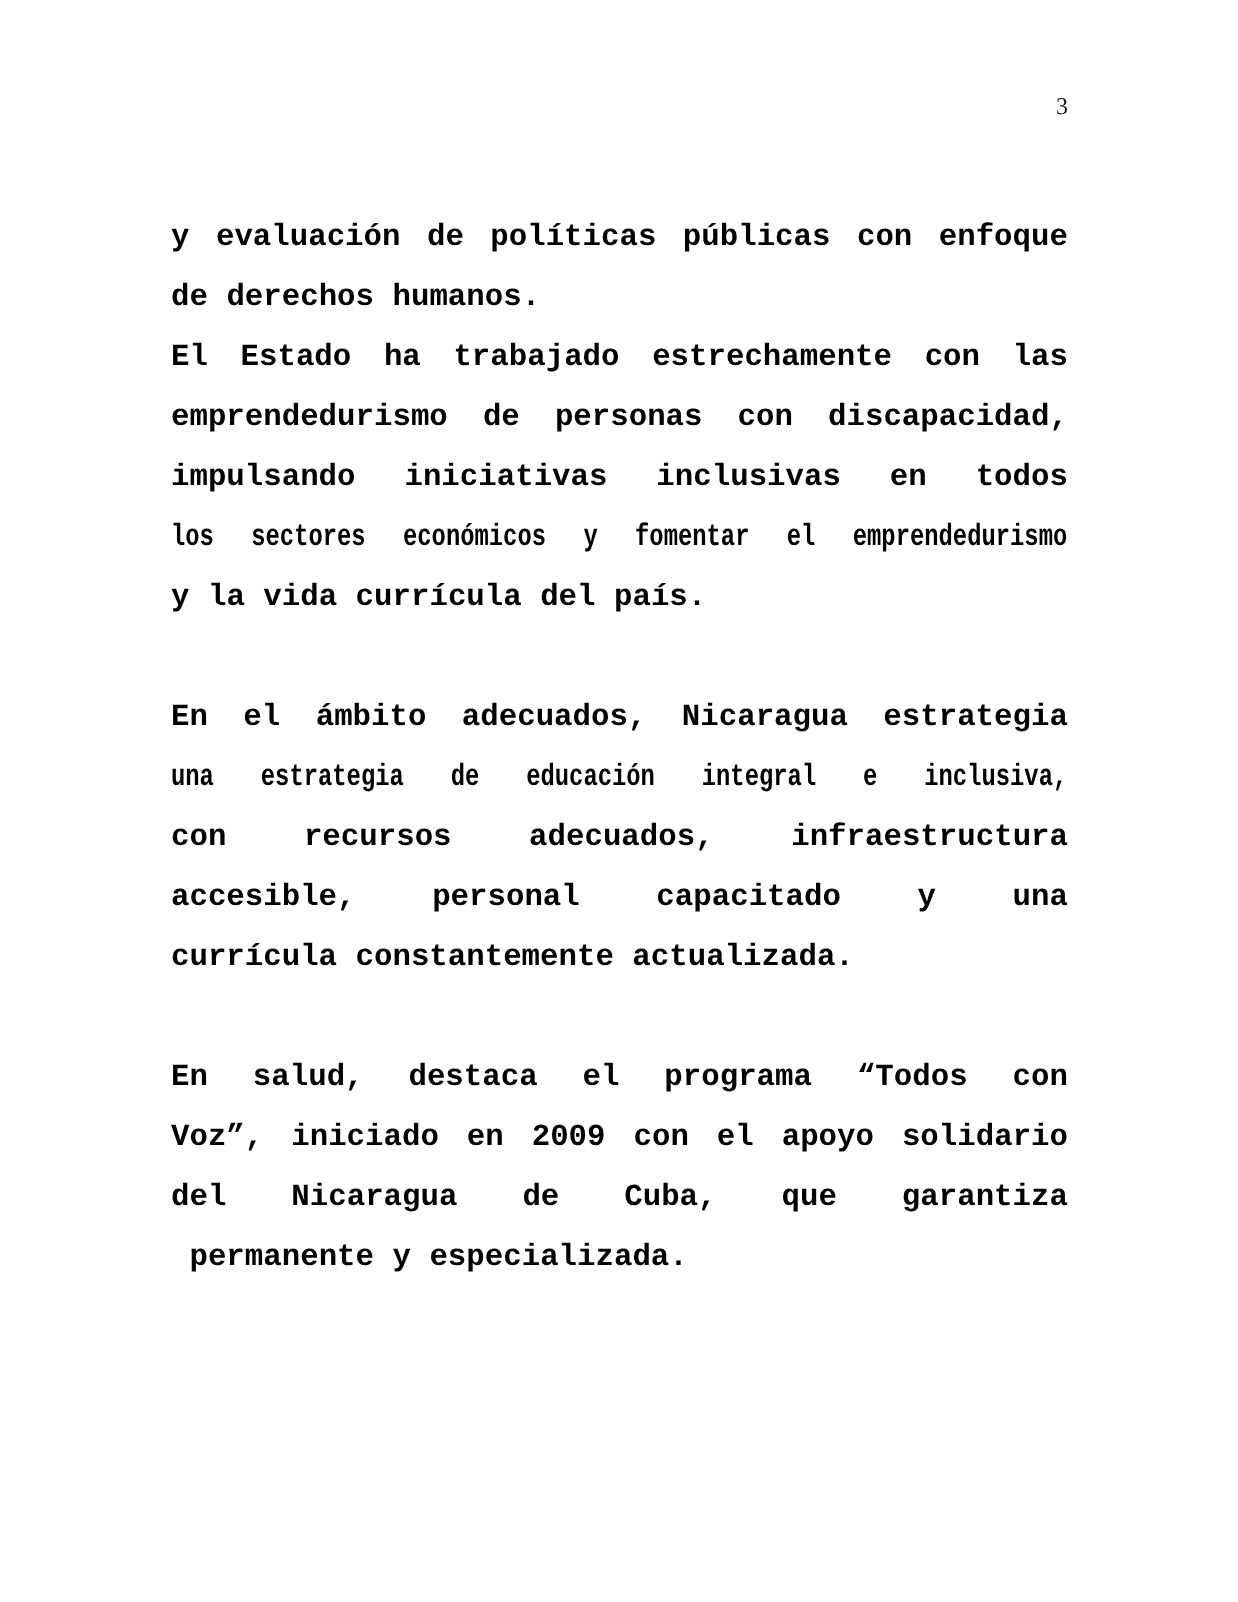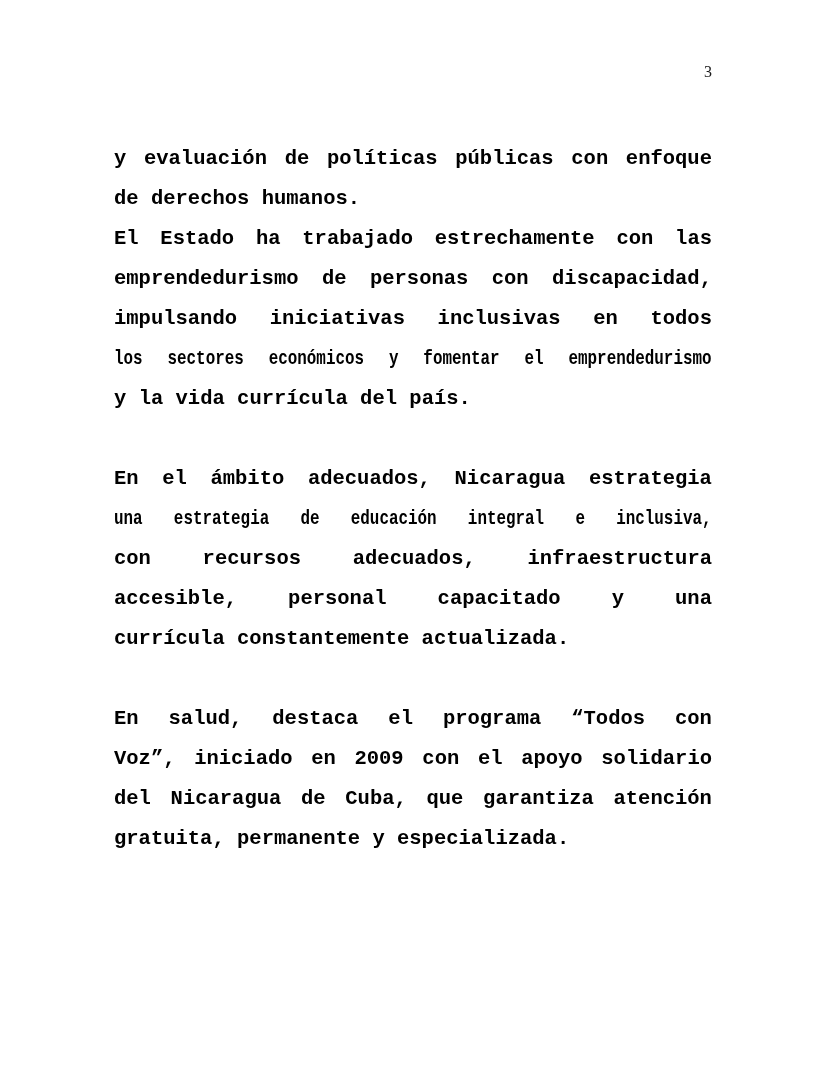--- a/index.html
+++ b/index.html
@@ -106,18 +106,18 @@
         <div class="line"><span class="word">En</span><span class="word">el</span><span class="word">ámbito</span><span class="word">adecuados,</span><span class="word">Nicaragua</span><span class="word">estrategia</span></div>
         <div class="line condensed"><span class="word">una</span><span class="word">estrategia</span><span class="word">de</span><span class="word">educación</span><span class="word">integral</span><span class="word">e</span><span class="word">inclusiva,</span></div>
         <div class="line"><span class="word">con</span><span class="word">recursos</span><span class="word">adecuados,</span><span class="word">infraestructura</span></div>
         <div class="line"><span class="word">accesible,</span><span class="word">personal</span><span class="word">capacitado</span><span class="word">y</span><span class="word">una</span></div>
         <div class="line ragged"><span class="word">currícula</span><span class="word"> </span><span class="word">constantemente</span><span class="word"> </span><span class="word">actualizada.</span></div>
       </div>
       <div class="para-gap"></div>
       <div class="paragraph">
         <div class="line"><span class="word">En</span><span class="word">salud,</span><span class="word">destaca</span><span class="word">el</span><span class="word">programa</span><span class="word">“Todos</span><span class="word">con</span></div>
         <div class="line"><span class="word">Voz”,</span><span class="word">iniciado</span><span class="word">en</span><span class="word">2009</span><span class="word">con</span><span class="word">el</span><span class="word">apoyo</span><span class="word">solidario</span></div>
-        <div class="line"><span class="word">del</span><span class="word">Nicaragua</span><span class="word">de</span><span class="word">Cuba,</span><span class="word">que</span><span class="word">garantiza</span><span class="word">atención</span></div>
-        <div class="line ragged"><span class="word">gratuita,</span><span class="word"> </span><span class="word">permanente</span><span class="word"> </span><span class="word">y</span><span class="word"> </span><span class="word">especializada.</span></div>
+        <div class="line"><span class="word">del</span><span class="word">Nicaragua</span><span class="word">de</span><span class="word">Cuba,</span><span class="word">que</span><span class="word">garantiza</span></div>
+        <div class="line ragged"><span class="word"> </span><span class="word">permanente</span><span class="word"> </span><span class="word">y</span><span class="word"> </span><span class="word">especializada.</span></div>
       </div>
     </div>
 
 </div>
 
 </body></html>

